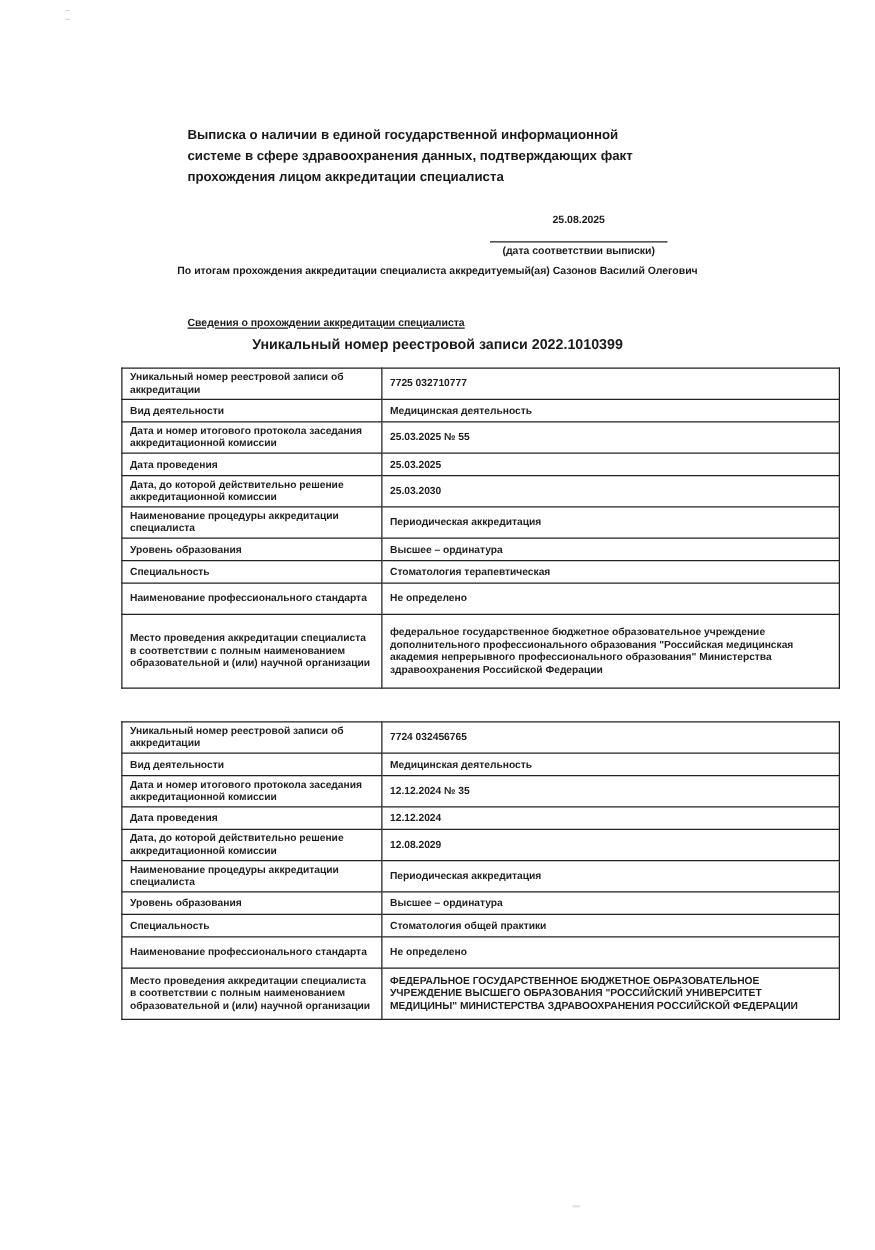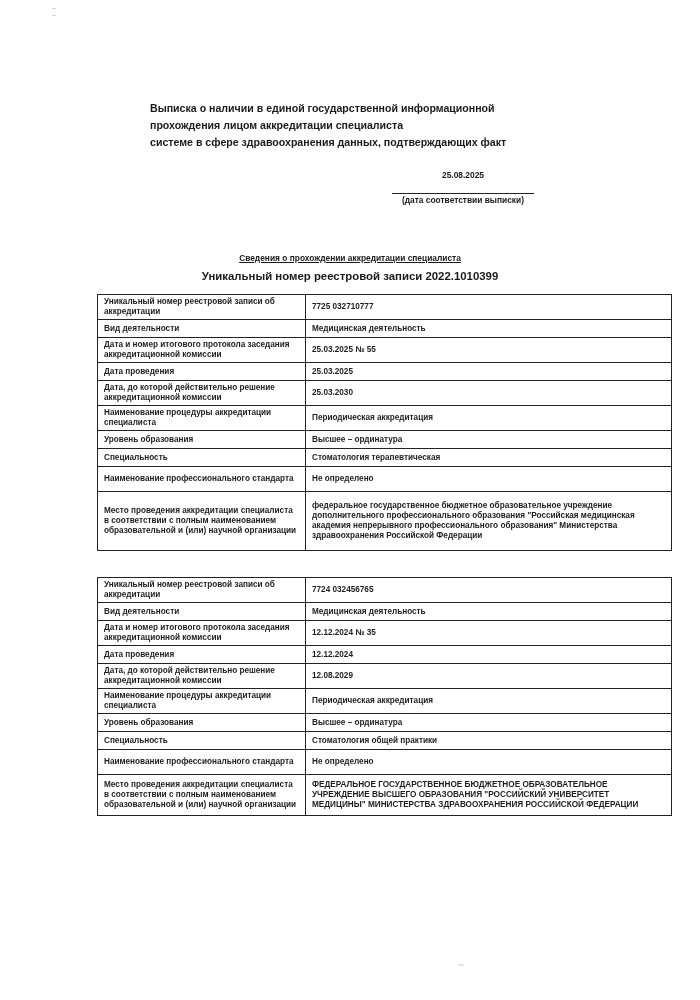--- a/index.html
+++ b/index.html
@@ -25,21 +25,21 @@
       text-align: center; font-weight: bold; font-size: 8.4px;
     }
     .date-value { border-bottom: 1px solid #222; padding-bottom: 12px; line-height: 11px; }
     .date-caption { line-height: 12px; }
     .intro {
       position: absolute; left: 110px; top: 210px; width: 480px;
       text-align: center; font-weight: bold; font-size: 8.4px; line-height: 12px;
     }
     .section-heading {
       position: absolute; left: 150px; top: 253px; width: 400px;
-      text-align: center; font-weight: bold; font-size: 8.4px; text-decoration: underline;
+      text-align: left; font-weight: bold; font-size: 8.4px; text-decoration: underline;
     }
     .record-heading {
       position: absolute; left: 150px; top: 270px; width: 400px;
       text-align: center; font-weight: bold; font-size: 11.4px;
     }
     table.acc {
       position: absolute; left: 97px; width: 575px;
       border-collapse: collapse; table-layout: fixed;
       font-weight: bold; font-size: 8.2px; line-height: 10px;
     }
@@ -56,30 +56,31 @@
     #table-2 { top: 577px; }
   </style>
 </head>
 <body>
 
 <div class="scan-mark"></div>
 <div class="scan-mark2"></div>
 
 <div class="title">
   <div>Выписка о наличии в единой государственной информационной</div>
+  <div>системе в сфере здравоохранения данных, подтверждающих факт</div>
   <div>прохождения лицом аккредитации специалиста</div>
-  <div>системе в сфере здравоохранения данных, подтверждающих факт</div>
 </div>
 
 <div class="date-block">
   <div class="date-value">25.08.2025</div>
   <div class="date-caption">(дата соответствии выписки)</div>
 </div>
 
 <div class="intro">
+  <div>По итогам прохождения аккредитации специалиста аккредитуемый(ая) Сазонов Василий Олегович</div>
 </div>
 
 <div class="section-heading">Сведения о прохождении аккредитации специалиста</div>
 <div class="record-heading">Уникальный номер реестровой записи 2022.1010399</div>
 
 <table class="acc" id="table-1">
   <tbody>
       <tr class="h2">
     <td class="lbl">Уникальный номер реестровой записи об аккредитации</td>
     <td>7725 032710777</td>

